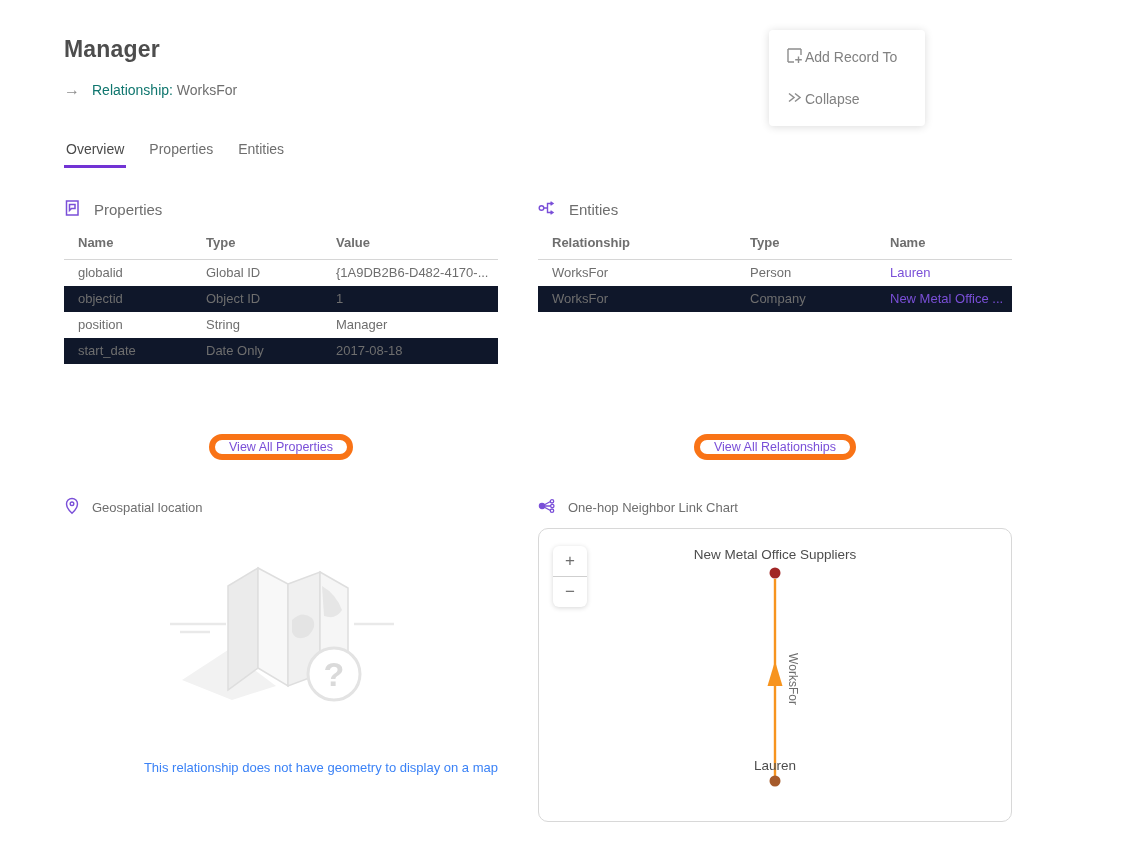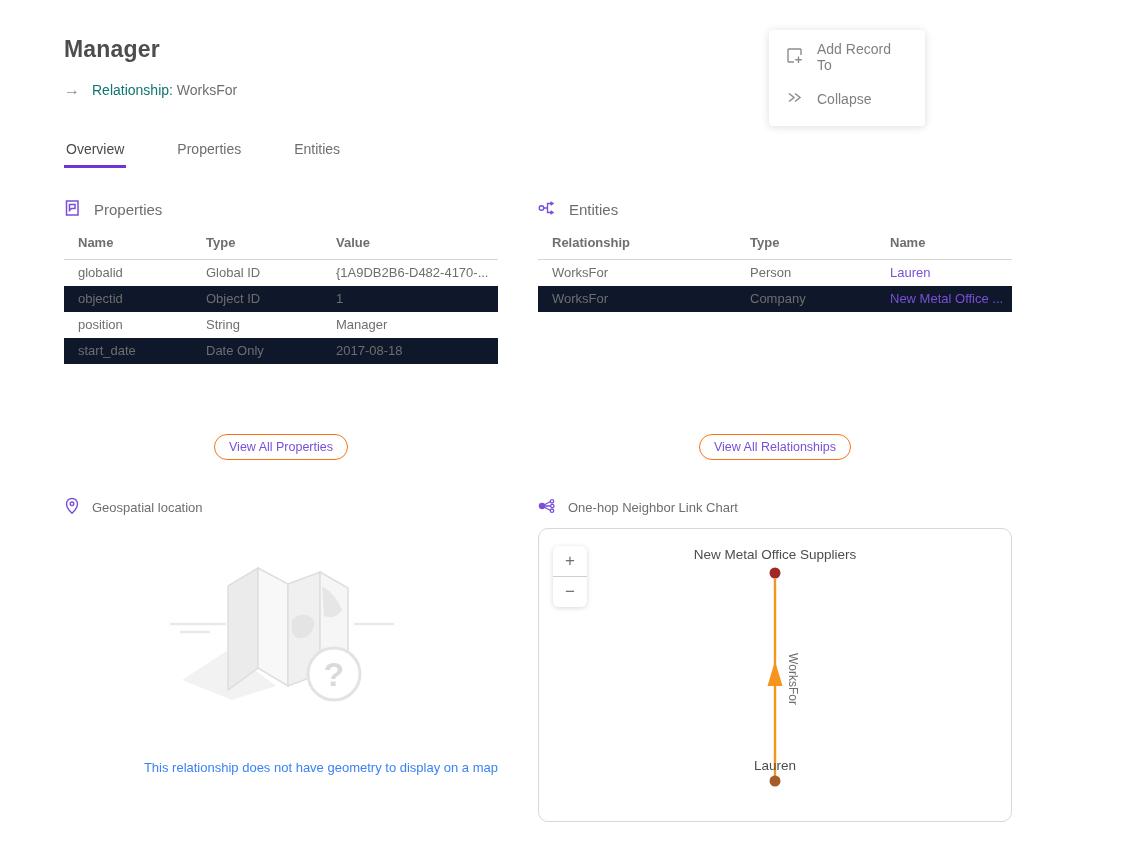--- a/index.html
+++ b/index.html
@@ -10,43 +10,43 @@
   
   .title { font-size:23px; font-weight:700; color:#4d4d4d; letter-spacing:.2px; }
   .subtitle { margin-top:18px; display:flex; align-items:center; gap:12px; font-size:14px; }
   .subtitle .arrow { color:#8d8d8d; font-size:16px; }
   .subtitle b { color:#0f766e; font-weight:400; }
   .subtitle .val { color:#6e6e6e; }
 
   
   .menu { position:absolute; top:30px; right:33px; width:156px; background:#fff;
     border-radius:4px; box-shadow:0 1px 8px rgba(0,0,0,.14); padding:6px 0; z-index:5; }
-  .menu-item { height:42px; display:flex; align-items:center; gap:14px; padding:0 17px;
+  .menu-item { height:42px; display:flex; align-items:center; gap:2px; padding:0 17px;
     font-size:14px; color:#818181; cursor:pointer; }
   .menu-item svg { flex:0 0 auto; }
 
   
-  .tabs { margin-top:42px; display:flex; gap:49px; font-size:14px; }
+  .tabs { margin-top:42px; display:flex; gap:21px; font-size:14px; }
   .tab { padding:0 2px 8px 2px; color:#6e6e6e; cursor:pointer; border-bottom:3px solid transparent; }
   .tab.active { color:#4a4a4a; border-bottom-color:#7233d4; }
 
   
   .columns { margin-top:30px; display:grid; grid-template-columns:434px 474px; column-gap:40px; align-items:start; }
   .sec-head { display:flex; align-items:center; gap:12px; font-size:15px; color:#6e6e6e; height:22px; }
   .sec-head-sm { display:flex; align-items:center; gap:12px; font-size:13px; color:#6e6e6e; height:22px; }
 
   .table-wrap { margin-top:10px; height:204px; }
   table { width:100%; border-collapse:collapse; font-size:13px; color:#6e6e6e; }
   th { text-align:left; font-weight:700; color:#6e6e6e; padding:5px 8px 9px 14px; border-bottom:1px solid #d6d6d6; }
   td { padding:5px 8px 5px 14px; height:26px; }
   tr.stripe td { background:#0f172a; }
   a.ent-link { color:#7a4fd8; text-decoration:none; cursor:pointer; }
 
   .btn-row { display:flex; justify-content:center; margin-bottom:36px; }
-  .pill-btn { height:26px; padding:0 14px; border:1px solid #f97316; border-radius:14px;
+  .pill-btn { height:26px; padding:0 14px; border:6px solid #f97316; border-radius:14px;
     background:#fff; color:#7a4fd8; font-size:12.5px; font-family:inherit; cursor:pointer;
     display:flex; align-items:center; }
 
   
   .map-art { margin:40px 0 0 100px; }
   .geo-msg { margin-top:48px; text-align:right; font-size:13px; color:#3b82f6; width:434px; }
 
   
   .chart-card { position:relative; margin-top:10px; width:474px; height:294px;
     border:1px solid #d8d8d8; border-radius:10px; background:#fff; overflow:hidden; }

